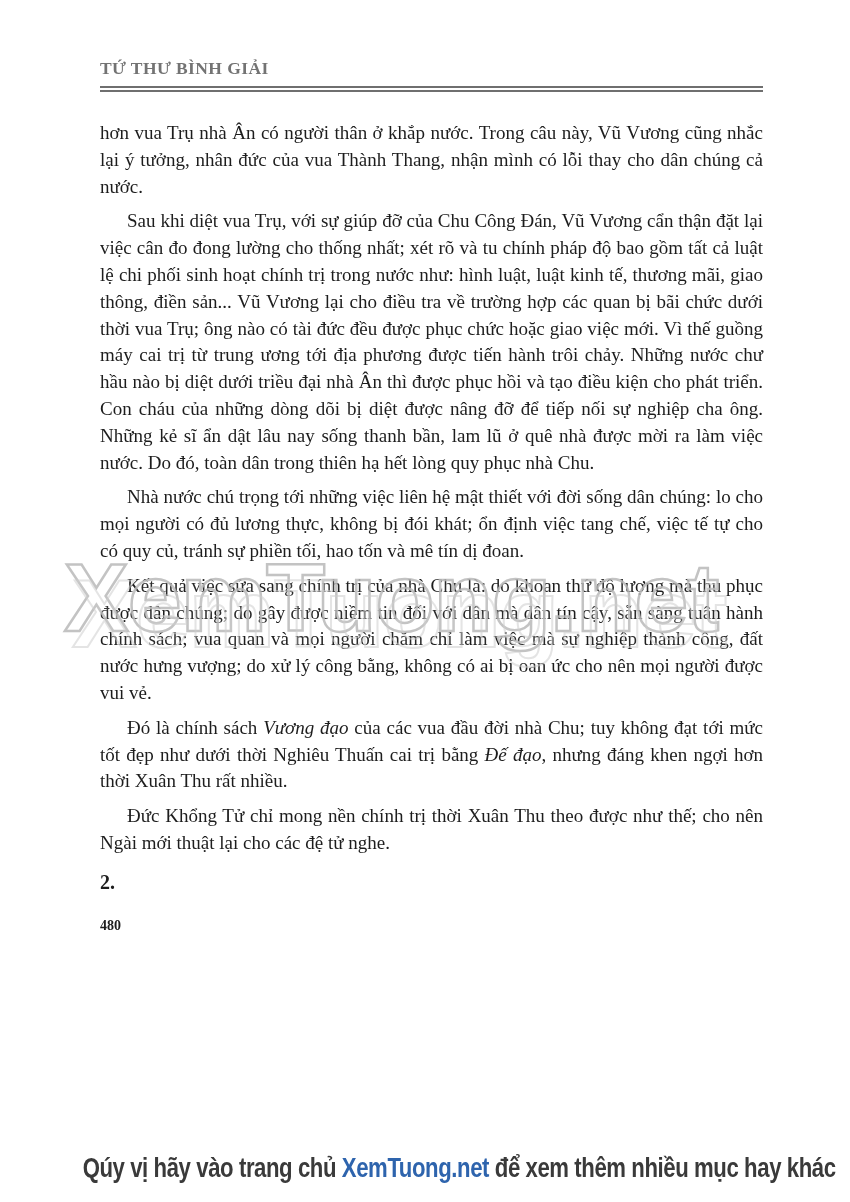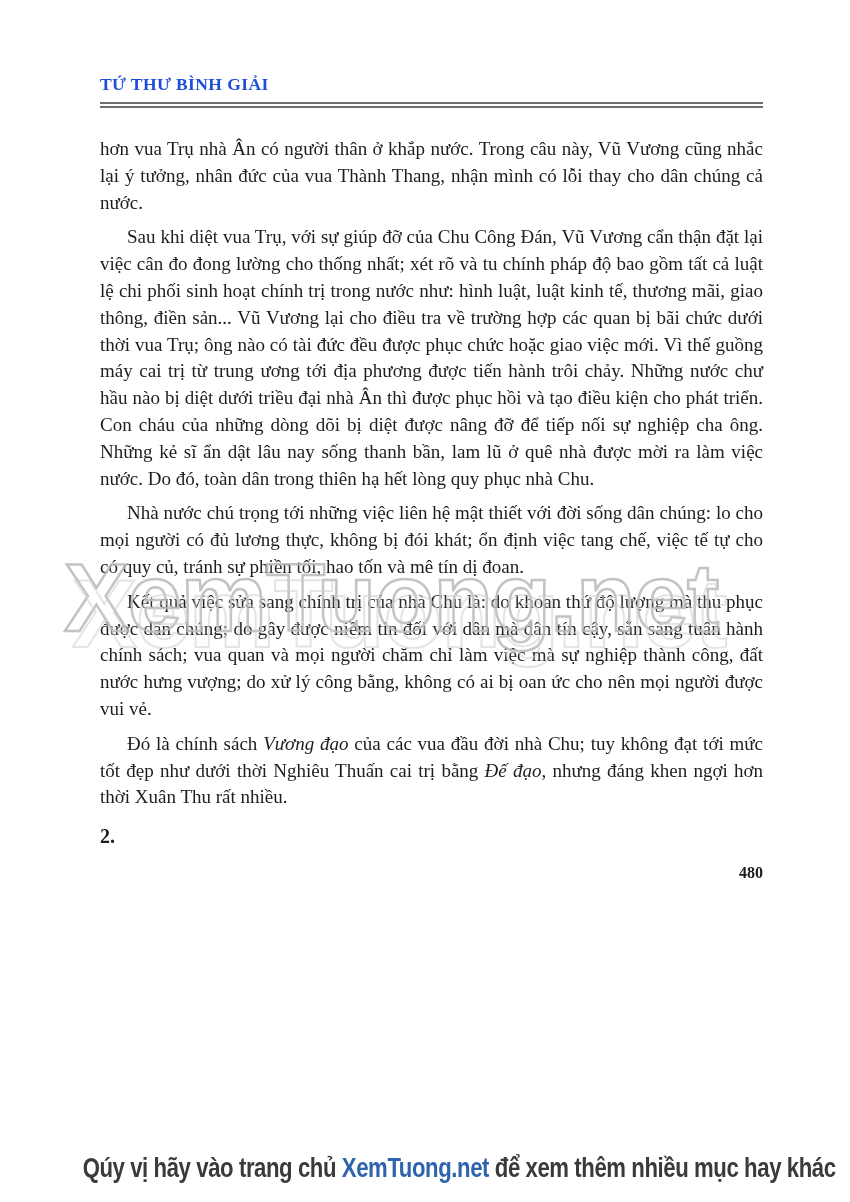--- a/index.html
+++ b/index.html
@@ -20,22 +20,22 @@
   }
   .page{
     position:absolute;
     left:100px; top:58px;
     width:663px;
   }
   .header-title{
     font-size:17.5px;
     font-weight:bold;
     letter-spacing:0.4px;
-    color:#1d4ed8;
-    margin:16px 0 7px 0;
+    color:#737373;
+    margin:0 0 7px 0;
   }
   .header-rule{
     height:2px;
     border-top:2px solid var(--rule-color);
     border-bottom:2px solid var(--rule-color);
     margin-bottom:13px;
   }
   .bodytext p{
     margin:0 0 8px 0;
     font-size:19px;
@@ -54,25 +54,24 @@
     margin:14px 0 0 45px;
   }
   .chinese-line{
     font-size:25px;
     line-height:40px;
     letter-spacing:3px;
     color:#222;
     font-family:"Liberation Serif", serif;
   }
   .page-number{
-    font-size:16px;
+    font-size:14px;
     font-weight:bold;
-    margin-top:16px;
+    margin-top:24px;
     font-family:"Liberation Serif", serif;
-    text-align:right;
   }
   
   .watermark{
     position:absolute;
     left:64px; top:542px;
     width:730px; height:140px;
     pointer-events:none;
     z-index:5;
   }
   .wm-line{
@@ -119,20 +118,21 @@
 
   <div class="header-title">TỨ THƯ BÌNH GIẢI</div>
   <div class="header-rule"></div>
 
   <div class="bodytext">
     <p class="no-indent">hơn vua Trụ nhà Ân có người thân ở khắp nước. Trong câu này, Vũ Vương cũng nhắc lại ý tưởng, nhân đức của vua Thành Thang, nhận mình có lỗi thay cho dân chúng cả nước.</p>
     <p>Sau khi diệt vua Trụ, với sự giúp đỡ của Chu Công Đán, Vũ Vương cẩn thận đặt lại việc cân đo đong lường cho thống nhất; xét rõ và tu chính pháp độ bao gồm tất cả luật lệ chi phối sinh hoạt chính trị trong nước như: hình luật, luật kinh tế, thương mãi, giao thông, điền sản... Vũ Vương lại cho điều tra về trường hợp các quan bị bãi chức dưới thời vua Trụ; ông nào có tài đức đều được phục chức hoặc giao việc mới. Vì thế guồng máy cai trị từ trung ương tới địa phương được tiến hành trôi chảy. Những nước chư hầu nào bị diệt dưới triều đại nhà Ân thì được phục hồi và tạo điều kiện cho phát triển. Con cháu của những dòng dõi bị diệt được nâng đỡ để tiếp nối sự nghiệp cha ông. Những kẻ sĩ ẩn dật lâu nay sống thanh bần, lam lũ ở quê nhà được mời ra làm việc nước. Do đó, toàn dân trong thiên hạ hết lòng quy phục nhà Chu.</p>
     <p>Nhà nước chú trọng tới những việc liên hệ mật thiết với đời sống dân chúng: lo cho mọi người có đủ lương thực, không bị đói khát; ổn định việc tang chế, việc tế tự cho có quy củ, tránh sự phiền tối, hao tốn và mê tín dị đoan.</p>
     <p>Kết quả việc sửa sang chính trị của nhà Chu là: do khoan thứ độ lượng mà thu phục được dân chúng; do gây được niềm tin đối với dân mà dân tín cậy, sẵn sàng tuân hành chính sách; vua quan và mọi người chăm chỉ làm việc mà sự nghiệp thành công, đất nước hưng vượng; do xử lý công bằng, không có ai bị oan ức cho nên mọi người được vui vẻ.</p>
     <p><span>Đó là chính sách </span><span class="it">Vương đạo</span><span> của các vua đầu đời nhà Chu; tuy không đạt tới mức tốt đẹp như dưới thời Nghiêu Thuấn cai trị bằng </span><span class="it">Đế đạo</span><span>, nhưng đáng khen ngợi hơn thời Xuân Thu rất nhiều.</span></p>
+    <p>Đức Khổng Tử chỉ mong nền chính trị thời Xuân Thu theo được như thế; cho nên Ngài mới thuật lại cho các đệ tử nghe.</p>
   </div>
 
   <div class="section-number">2.</div>
 
 
   <div class="page-number">480</div>
 
 </div>
 
 <div class="watermark">

